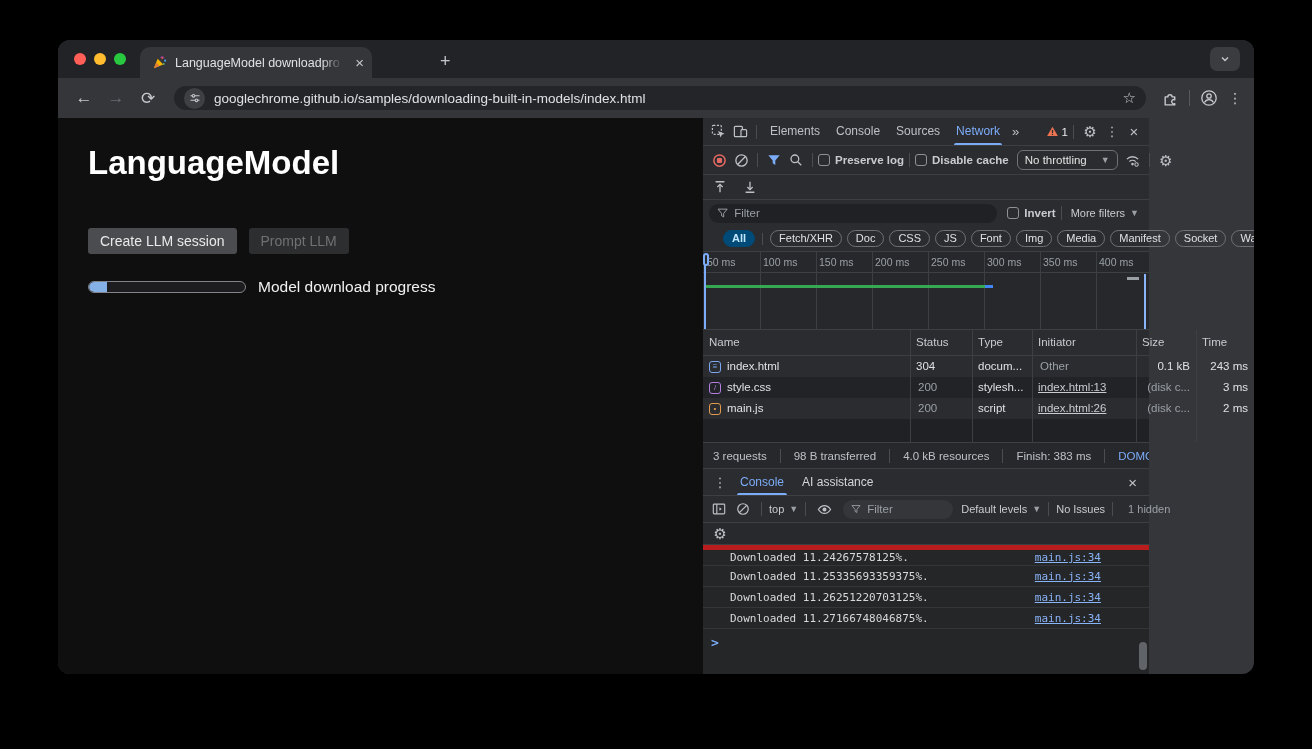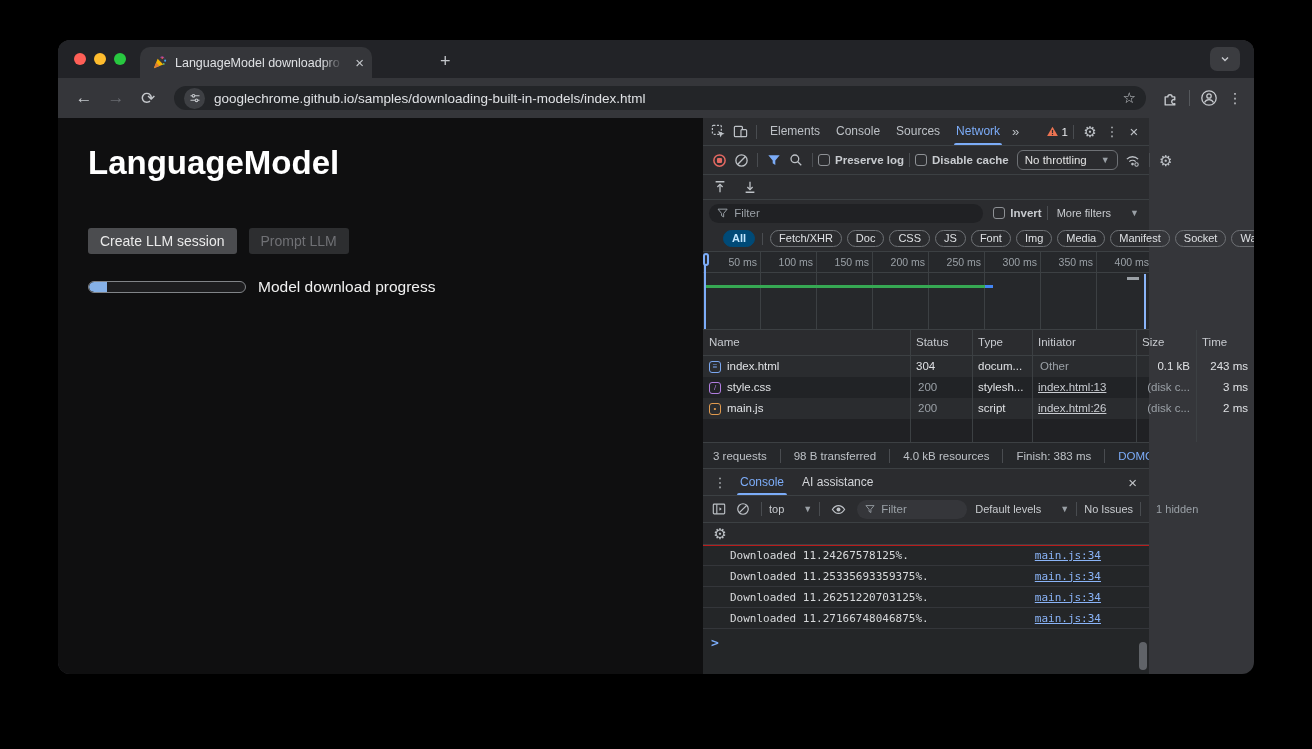--- a/index.html
+++ b/index.html
@@ -61,32 +61,32 @@
   .chk-label { display:flex; align-items:center; white-space:nowrap; color:#c8cbcf; font-size:11.5px;font-weight:bold; }
   .throttle { display:flex; align-items:center; border:1px solid #6e7175; border-radius:6px; height:20px; padding:0 7px; margin-left:8px; color:#e3e3e3; font-size:11.5px; white-space:nowrap; gap:14px; }
   .gear-txt { font-size:15px; color:#bdc1c6; line-height:1; }
 
   .har-row { height:25px; background:#2b2c2f; border-bottom:1px solid #3c4043; padding:0 6px; gap:8px; }
 
   .filter-row { height:26px; background:#2b2c2f; padding:0 6px; }
   .filter-pill { flex:1; height:19px; background:#202124; border-radius:10px; display:flex; align-items:center; padding:0 8px; gap:6px; }
   .filter-pill input { background:transparent; border:none; outline:none; color:#dfe1e4; font-size:11.5px; width:100%; font-family:"Liberation Sans",sans-serif; }
   .filter-pill input::placeholder { color:#9aa0a6; }
-  .dd { display:flex; align-items:center; gap:19px; white-space:nowrap; color:#c8cbcf; }
+  .dd { display:flex; align-items:center; gap:5px; white-space:nowrap; color:#c8cbcf; }
   .dd .arr { font-size:9px; color:#9aa0a6; }
 
   .chips-row { height:26px; background:#2b2c2f; border-bottom:1px solid #3c4043; padding:0 20px; gap:5px; }
   .chip { border:1px solid #6e7175; border-radius:9px; height:17px; line-height:15px; padding:0 8px; color:#dfe1e4; font-size:11px; white-space:nowrap; }
   .chip.sel { background:#004a77; border-color:#004a77; color:#c2e7ff; font-weight:700; }
   .chip-sep { width:1px; height:12px; background:#494c50; margin:0 2px; flex:none; }
 
   .overview { height:78px; background:#26282b; border-bottom:1px solid #3c4043; position:relative; overflow:hidden; }
   .ov-grid { position:absolute; top:0; bottom:0; width:1px; background:#3c4043; }
   .ov-rulerline { position:absolute; top:20px; left:0; right:0; height:1px; background:#3c4043; }
-  .ov-label { position:absolute; top:4px; width:50px; text-align:right; color:#9aa0a6; font-size:10.5px; }
+  .ov-label { position:absolute; top:4px; width:50px; color:#9aa0a6; font-size:10.5px; }
   .ov-green { position:absolute; top:33px; left:1px; width:281px; height:3px; background:#36a853; }
   .ov-bluetip { position:absolute; top:33px; left:282px; width:8px; height:3px; background:#4285f4; }
   .ov-dcl { position:absolute; top:22px; bottom:0; left:441px; width:2px; background:#8ab4f8; }
   .ov-dash { position:absolute; top:25px; left:424px; width:12px; height:3px; background:#9aa0a6; }
   .ov-load { position:absolute; top:22px; bottom:0; left:542px; width:2px; background:#e89e97; }
   .ov-handle { position:absolute; top:1px; width:6px; height:13px; border:2px solid #7cacf8; border-radius:4px; background:transparent; }
   .ov-handle-line { position:absolute; top:13px; bottom:0; width:2px; background:#7cacf8; }
 
   .table-area { height:112px; position:relative; background:#202124; font-size:11.5px; }
   .col-div { position:absolute; top:0; bottom:0; width:1px; background:#3c4043; }
@@ -115,21 +115,21 @@
   .x-btn { margin-left:auto; color:#c3c6ca; font-size:15px; padding:0 6px; }
 
   .console-toolbar { height:27px; background:#2b2c2f; border-bottom:1px solid #3c4043; padding:0 5px; gap:2px; }
   .console-pill { flex:1; min-width:110px; height:19px; background:#35363a; border-radius:10px; display:flex; align-items:center; padding:0 8px; gap:6px; margin:0 6px; }
   .console-pill input { background:transparent; border:none; outline:none; color:#dfe1e4; font-size:11.5px; width:100%; font-family:"Liberation Sans",sans-serif; }
   .console-pill input::placeholder { color:#9aa0a6; }
   .console-gear-row { height:22px; background:#28292c; border-bottom:1px solid #3c4043; padding:0 6px; }
 
   .console-msgs { background:#242628; }
   .cmsg { height:21px; display:flex; align-items:center; border-bottom:1px solid #34363a; padding:0 14px 0 27px; font-family:"DejaVu Sans Mono",monospace; font-size:11px; color:#d7d9db; }
-  .cmsg:first-child { border-top:1px solid #b91c1c; }
+  .cmsg:first-child { border-top:5px solid #b91c1c; }
   .cmsg .src { margin-left:auto; margin-right:34px; color:#8ab4f8; text-decoration:underline; }
   .console-prompt { height:45px; background:#242628; padding:6px 0 0 8px; }
   .prompt-chev { color:#7cacf8; font-family:"DejaVu Sans Mono",monospace; font-size:13px; font-weight:700; }
   .scroll-thumb { position:absolute; right:2px; bottom:4px; width:8px; height:28px; border-radius:4px; background:#606368; }
 </style>
 </head>
 <body>
 
 <div class="win">
 

